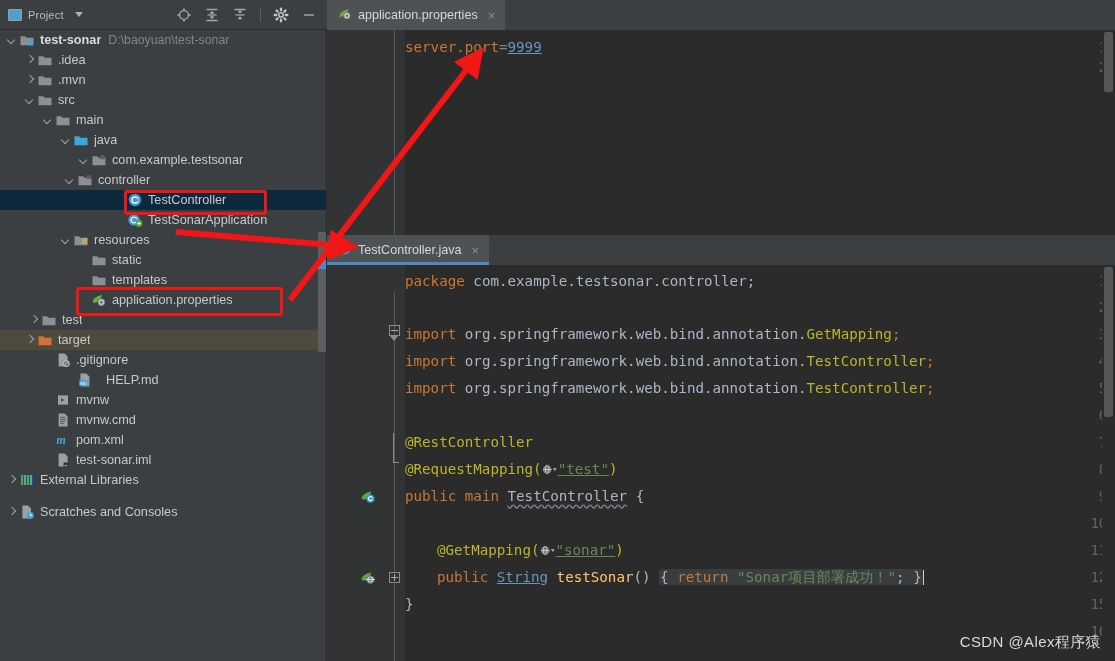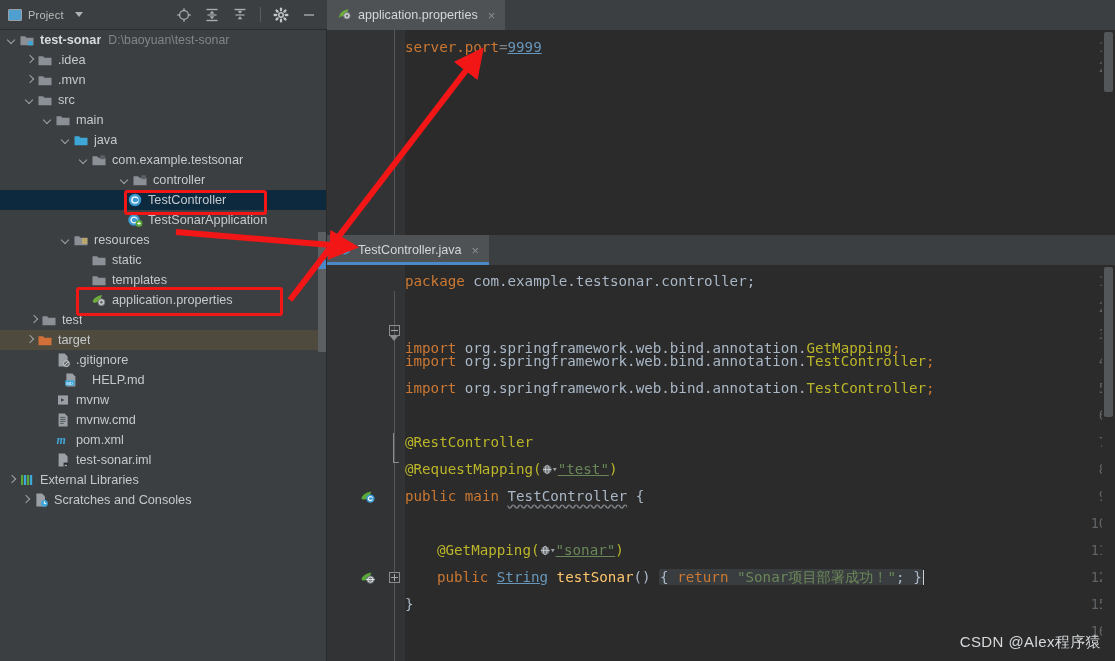--- a/index.html
+++ b/index.html
@@ -325,21 +325,21 @@
           <span class="lbl">java</span>
         </div>
         <div class="row" style="padding-left: 78px;">
           <span class="arrowtog d"></span>
           <span class="ico"><svg width="16" height="16" viewBox="0 0 16 16">
               <path d="M1.5 4.2h4.6l1.3 1.5h7.1v7.6H1.5z" fill="#8b9096"></path>
               <rect x="9.4" y="3.2" width="4.4" height="4" fill="#5a5f63"></rect>
             </svg></span>
           <span class="lbl">com.example.testsonar</span>
         </div>
-        <div class="row" style="padding-left: 119px;">
+        <div class="row" style="padding-left: 64px;">
           <span class="arrowtog d"></span>
           <span class="ico"><svg width="16" height="16" viewBox="0 0 16 16">
               <path d="M1.5 4.2h4.6l1.3 1.5h7.1v7.6H1.5z" fill="#8b9096"></path>
               <rect x="9.4" y="3.2" width="4.4" height="4" fill="#5a5f63"></rect>
             </svg></span>
           <span class="lbl">controller</span>
         </div>
         <div class="row sel" style="padding-left: 114px;">
           <span class="arrowtog"></span>
           <span class="ico"><svg width="16" height="16" viewBox="0 0 16 16">
@@ -411,21 +411,21 @@
         </div>
         <div class="row" style="padding-left: 42px;">
           <span class="arrowtog"></span>
           <span class="ico"><svg width="16" height="16" viewBox="0 0 16 16">
               <path d="M3.6 1.6h6l3 3v10h-9z" fill="#9aa0a5"></path>
               <circle cx="11.4" cy="11.6" r="3" fill="#6c7175" stroke="#c9ccce" stroke-width="1"></circle>
               <line x1="9.4" y1="13.6" x2="13.4" y2="9.6" stroke="#c9ccce" stroke-width="1"></line>
             </svg></span>
           <span class="lbl">.gitignore</span>
         </div>
-        <div class="row" style="padding-left: 42px; gap: 8px;">
+        <div class="row" style="padding-left: 56px; gap: 8px;">
           <span class="arrowtog"></span>
           <span class="ico"><svg width="16" height="16" viewBox="0 0 16 16">
               <path d="M3.4 1.4h6l3 3v10h-9z" fill="#9aa0a5"></path>
               <rect x="2.2" y="8.4" width="9.4" height="5.2" fill="#3fa6d8"></rect>
               <text x="3.2" y="12.6" font-size="4.4" fill="#fff" font-family="sans-serif">MD</text>
             </svg></span>
           <span class="lbl">HELP.md</span>
         </div>
         <div class="row" style="padding-left: 42px;">
           <span class="arrowtog"></span>
@@ -467,21 +467,21 @@
         <div class="row" style="padding-left: 6px;">
           <span class="arrowtog r"></span>
           <span class="ico"><svg width="16" height="16" viewBox="0 0 16 16">
               <rect x="2" y="3" width="2.2" height="10" fill="#59a83a"></rect>
               <rect x="5" y="3" width="2.2" height="10" fill="#3fa6d8"></rect>
               <rect x="8" y="3" width="2.2" height="10" fill="#59a83a"></rect>
               <rect x="11" y="3" width="2.2" height="10" fill="#3fa6d8"></rect>
             </svg></span>
           <span class="lbl">External Libraries</span>
         </div>
-        <div class="row" style="padding-left: 20px;">
+        <div class="row" style="padding-left: 6px; margin-top: 12px;">
           <span class="arrowtog r"></span>
           <span class="ico"><svg width="16" height="16" viewBox="0 0 16 16">
               <path d="M3.4 1.6h5.6l3 3v9.8h-8.6z" fill="#9aa0a5"></path>
               <circle cx="11.4" cy="11.4" r="3.4" fill="#3fa6d8"></circle>
               <path d="M11.4 9.4v2.2h1.8" stroke="#fff" stroke-width="1" fill="none"></path>
             </svg></span>
           <span class="lbl">Scratches and Consoles</span>
         </div>
       </div>
 
@@ -583,21 +583,21 @@
       <div class="foldbracket" style="top:168px;height:14px;"></div>
       <div class="foldbracket end" style="top:182px;height:16px;"></div>
       <div class="foldmark" style="top:307px;">
         <div class="box"></div>
           <div class="h"></div>
           <div class="v"></div>
       </div>
 
       <div class="codeline" style="top:6px;"><span class="kw">package</span><span class="plain"> </span><span class="plain">com.example.testsonar.controller;</span></div>
 
-      <div class="codeline" style="top:73px;"><span class="kw">import</span><span class="plain"> </span><span class="plain">org.springframework.web.bind.annotation.</span><span class="cls">GetMapping</span><span class="kw">;</span></div>
+      <div class="codeline" style="top:59px;"><span class="kw">import</span><span class="plain"> </span><span class="plain">org.springframework.web.bind.annotation.</span><span class="cls">GetMapping</span><span class="kw">;</span></div>
 
       <div class="codeline" style="top:86px;"><span class="kw">import</span><span class="plain"> </span><span class="plain">org.springframework.web.bind.annotation.</span><span class="cls">TestController</span><span class="kw">;</span></div>
 
       <div class="codeline" style="top:113px;"><span class="kw">import</span><span class="plain"> </span><span class="plain">org.springframework.web.bind.annotation.</span><span class="cls">TestController</span><span class="kw">;</span></div>
 
       <div class="codeline" style="top:167px;"><span class="ann">@RestController</span></div>
 
       <div class="codeline" style="top:194px;"><span class="ann">@RequestMapping(</span><span style="display:inline-block;vertical-align:-3px;"><svg width="16" height="15" viewBox="0 0 20 15">
               <circle cx="6.5" cy="7.5" r="5.4" fill="#74797d"></circle>
               <ellipse cx="6.5" cy="7.5" rx="2.3" ry="5.4" fill="none" stroke="#d9dcdf" stroke-width=".9"></ellipse>

